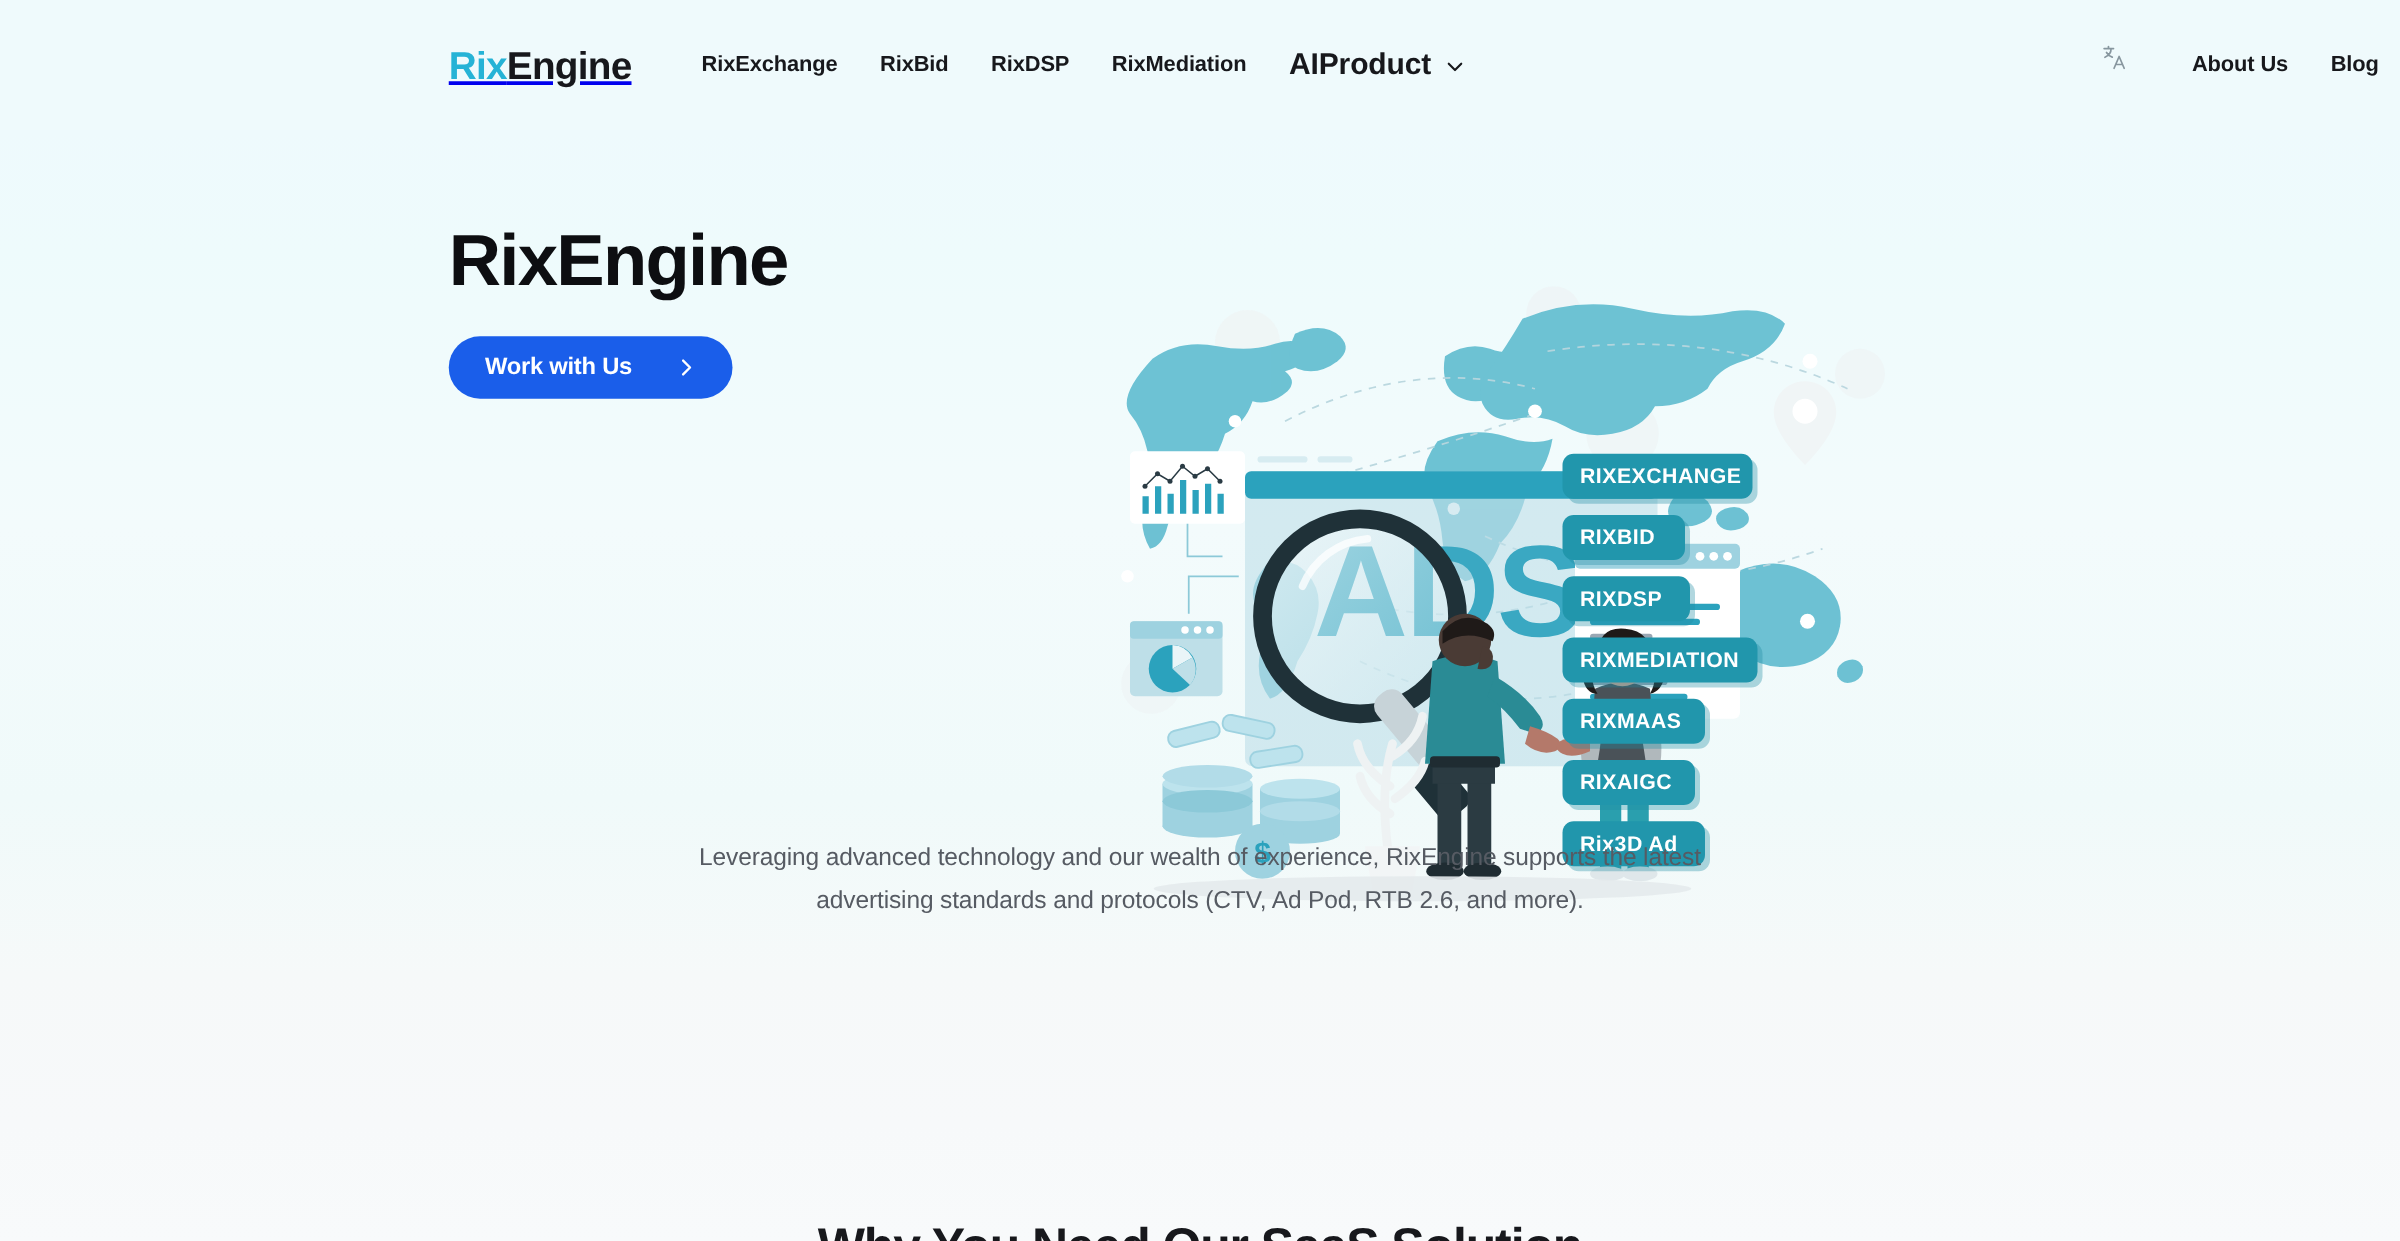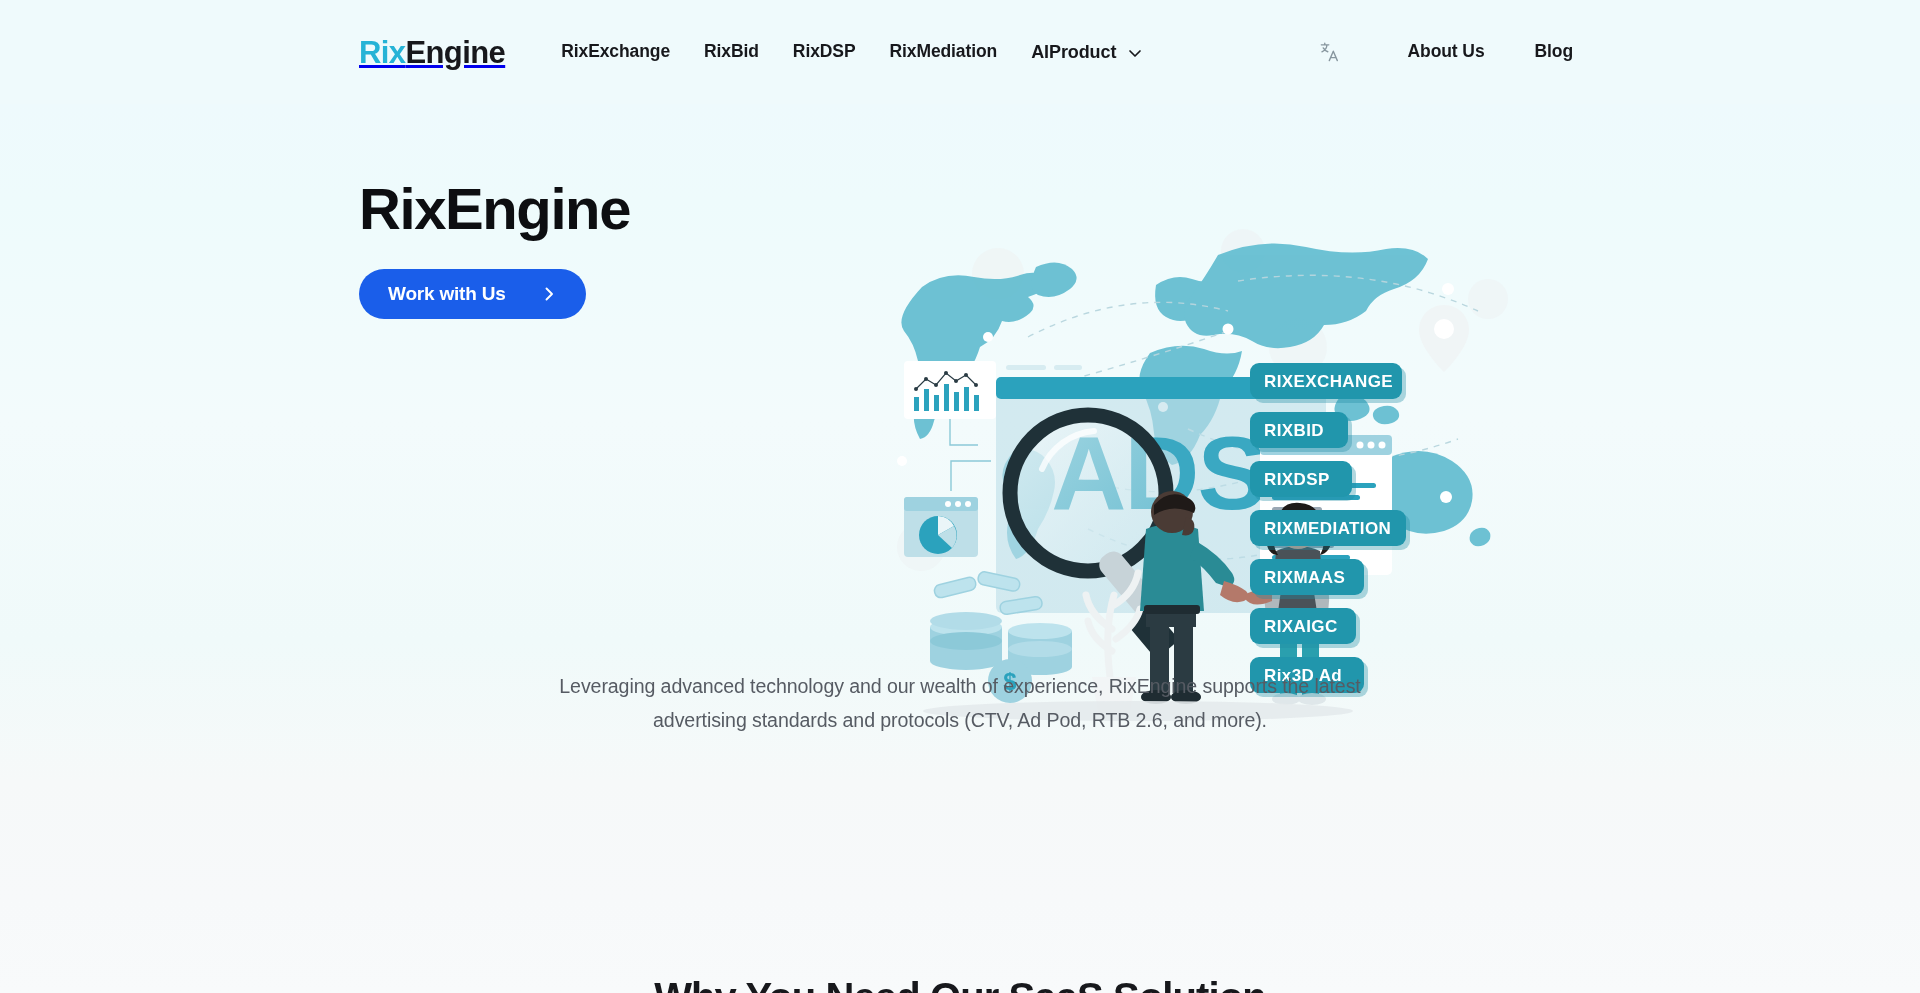--- a/index.html
+++ b/index.html
@@ -45,21 +45,20 @@
     align-items: center;
     z-index: 30;
   }
 
   .header-inner {
     width: 1920px;
     height: 104px;
     display: flex;
     align-items: center;
     padding-left: 359px;
-    padding-right: 330px;
   }
 
   
   .logo {
     display: flex;
     align-items: baseline;
     font-size: 31px;
     font-weight: 800;
     letter-spacing: -0.6px;
     line-height: 1;
@@ -85,42 +84,41 @@
     white-space: nowrap;
     line-height: 1;
     letter-spacing: -0.1px;
   }
   .nav-link.first { padding-left: 0; }
   .nav-dropdown {
     display: flex;
     align-items: center;
     gap: 12px;
     padding: 10px 17px;
-    font-size: 18px;
+    font-size: 24px;
     font-weight: 600;
     color: #17181c;
     white-space: nowrap;
     cursor: default;
     letter-spacing: -0.1px;
   }
   .chevron-down {
     display: inline-block;
     width: 14px;
     height: 14px;
     position: relative;
     top: 1px;
   }
   .chevron-down svg { display: block; }
 
   
   .header-right {
     margin-left: auto;
     display: flex;
-    align-items: center;
-    gap: 16px;
+    gap: 0;
   }
   .lang-icon {
     width: 26px;
     height: 26px;
     display: flex;
     align-items: center;
     justify-content: center;
     margin-right: 32px;
     opacity: 0.78;
   }

